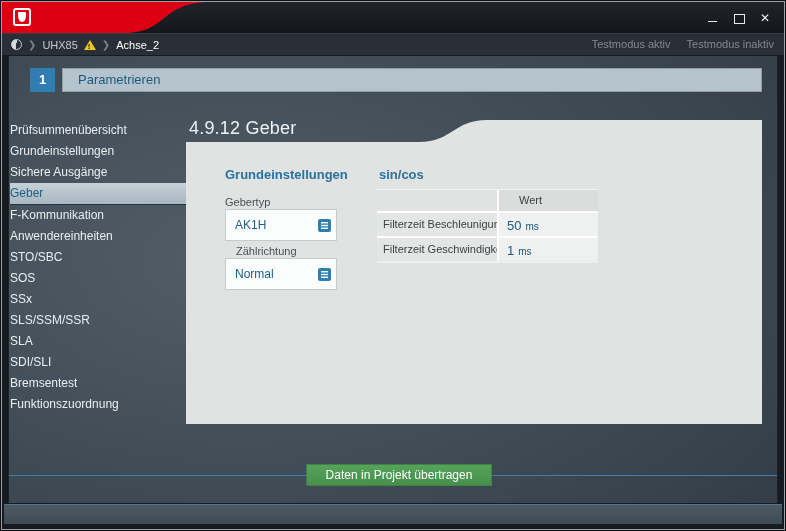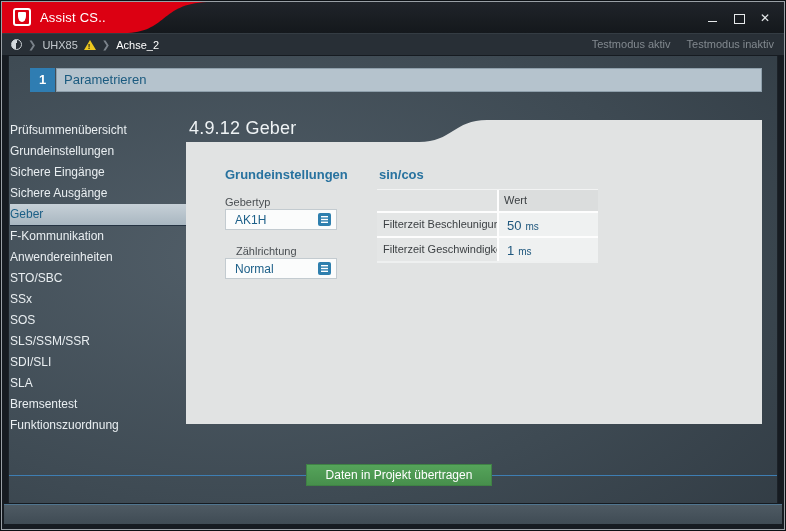--- a/index.html
+++ b/index.html
@@ -42,53 +42,53 @@
 
   
   .main { position:absolute; left:6px; right:6px; top:54px; bottom:26px;
           background:radial-gradient(ellipse 900px 520px at 30% 45%, #515e68 0%, #3e4a53 48%, #29323a 100%);
           border-left:1px solid #1c2228; border-right:1px solid #1c2228; overflow:hidden; }
 
   
   .stepbar { position:absolute; left:21px; top:12px; width:732px; height:24px; display:flex; }
   .step-num { width:25px; height:24px; background:#2f7db2; color:#fff; font-size:13px; font-weight:bold;
               text-align:center; line-height:24px; }
-  .step-label { flex:1; margin-left:1px; background:#b5c3cd; color:#1a5a7f; font-size:13px;
-                line-height:24px; padding-left:8px; box-shadow:inset 0 0 0 1px #8fa0ac; }
+  .step-label { flex:1; margin-left:7px; background:#b5c3cd; color:#1a5a7f; font-size:13px;
+                line-height:24px; padding-left:16px; box-shadow:inset 0 0 0 1px #8fa0ac; }
 
   
   .sidebar { position:absolute; left:1px; top:64px; width:177px; }
   .side-item { height:21px; line-height:21px; font-size:12px; color:#e9eef1; cursor:default;
                white-space:nowrap; }
   .side-item.selected { background:linear-gradient(#c6d0d7,#a9b7c1); color:#1c5f86;
                         border-bottom:1px solid #253342; height:22px; }
 
   
   .panel-wedge { position:absolute; left:177px; top:64px; }
   .panel { position:absolute; left:177px; top:86px; width:576px; height:282px; background:#e1e3e3; }
   .page-heading { position:absolute; left:180px; top:62px; font-size:18px; color:#eef2f4; letter-spacing:.2px; }
 
   .section-title { position:absolute; font-size:13px; font-weight:bold; color:#27729f; }
   .t-grund { left:216px; top:111px; }
   .t-sincos { left:370px; top:111px; }
 
   .field-label { position:absolute; font-size:11px; color:#4a4f53; }
-  .dd { position:absolute; width:112px; height:21px; background:#fbfcfc; border:1px solid #c3cbd0;
+  .dd { position:absolute; width:112px; height:32px; background:#fbfcfc; border:1px solid #c3cbd0;
         display:flex; align-items:center; }
   .dd-text { flex:1; padding-left:9px; font-size:12px; color:#1d6089; }
   .dd-icon { width:13px; height:13px; margin-right:5px; display:block; }
 
   
   .tbl { position:absolute; left:368px; top:133px; width:221px; border-top:1px solid #f2f3f3;
          border-bottom:2px solid #eef0f0; }
   .trow { display:flex; }
   .trow + .trow { border-top:2px solid #fdfdfd; }
   .th-label { width:120px; height:21px; }
   .th-value { flex:1; height:21px; background:#dbdddd; border-left:2px solid #fdfdfd;
-              font-size:11px; color:#3c4043; line-height:21px; padding-left:5px; }
+              font-size:11px; color:#3c4043; line-height:21px; padding-left:20px; }
   .td-label { width:120px; height:23px; background:#e4e6e6; font-size:11px; color:#3c4043;
               line-height:23px; padding-left:6px; white-space:nowrap; }
   .td-value { flex:1; height:23px; background:#eff1f1; border-left:2px solid #fdfdfd;
               line-height:23px; padding-left:8px; }
   .td-value .val { color:#20587e; font-size:13px; }
   .td-value .unit { color:#20587e; font-size:10px; margin-left:4px; }
 
   
   .accent-line { position:absolute; left:0; right:0; top:419px; height:1px; background:#3e7eb3; }
   .submit-btn { position:absolute; left:297px; top:408px; width:186px; height:22px;
@@ -105,21 +105,20 @@
 
 <div class="frame">
 
   <div class="titlebar">
     <svg class="swoosh" width="215" height="31" viewBox="0 0 215 31">
       <path d="M0,0 L205,0 C158,2 165,31 122,31 L0,31 Z" fill="#dc0012"></path>
     </svg>
     <div class="logo">
         <div class="shield"></div>
       </div>
-    <div class="app-title">Assist CS..</div>
     <div class="controls">
       <div class="ctl ctl-min"></div>
       <div class="ctl ctl-max"></div>
       <div class="ctl ctl-close">✕</div>
     </div>
   </div>
 
   <div class="crumbbar">
     <div class="crumbs">
       <div class="device-icon"></div>
@@ -140,31 +139,30 @@
   <div class="main">
 
     <div class="stepbar">
       <div class="step-num">1</div>
       <div class="step-label">Parametrieren</div>
     </div>
 
     <div class="sidebar">
       <div class="side-item">Prüfsummenübersicht</div>
       <div class="side-item">Grundeinstellungen</div>
-      <div class="side-item">Sichere Eingänge</div>
       <div class="side-item">Sichere Ausgänge</div>
       <div class="side-item selected">Geber</div>
       <div class="side-item">F-Kommunikation</div>
       <div class="side-item">Anwendereinheiten</div>
       <div class="side-item">STO/SBC</div>
+      <div class="side-item">SOS</div>
       <div class="side-item">SSx</div>
-      <div class="side-item">SOS</div>
       <div class="side-item">SLS/SSM/SSR</div>
+      <div class="side-item">SLA</div>
       <div class="side-item">SDI/SLI</div>
-      <div class="side-item">SLA</div>
       <div class="side-item">Bremsentest</div>
       <div class="side-item">Funktionszuordnung</div>
     </div>
 
     <svg class="panel-wedge" width="576" height="22" viewBox="0 0 576 22">
       <path d="M233,22 C266,22 268,0 301,0 L576,0 L576,22 Z" fill="#e1e3e3"></path>
     </svg>
     <div class="page-heading">4.9.12 Geber</div>
     <div class="panel"></div>
 

